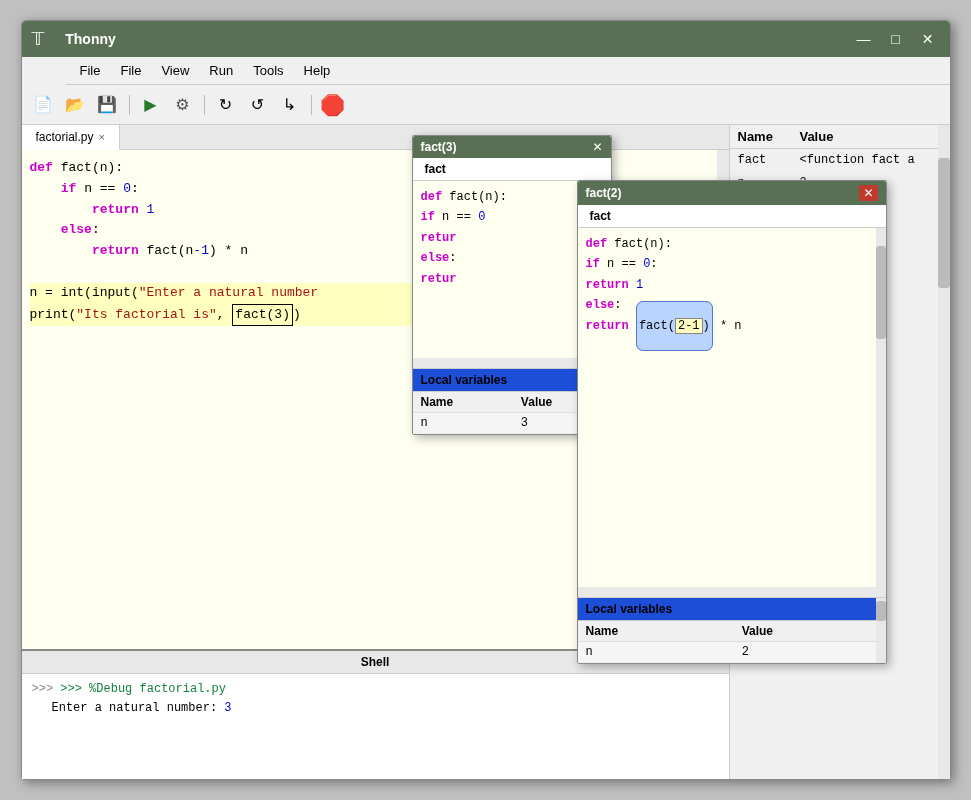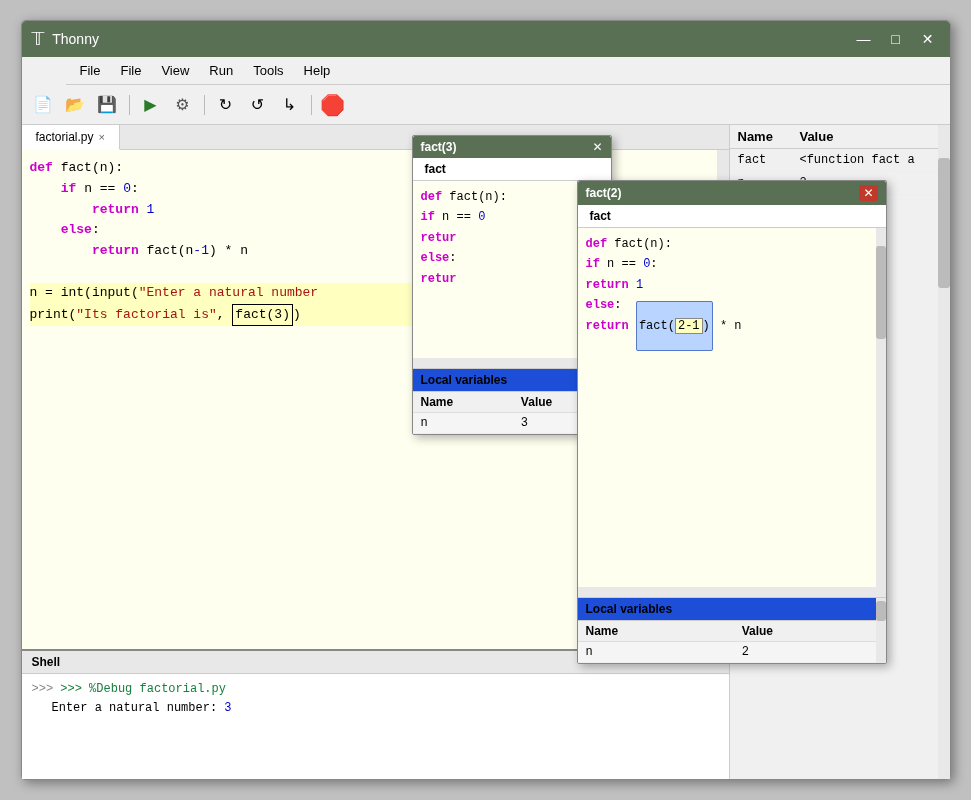--- a/index.html
+++ b/index.html
@@ -37,21 +37,22 @@
       height: 36px;
       flex-shrink: 0;
     }
     .title-bar-icon {
       font-size: 18px;
       margin-right: 8px;
     }
     .title-bar-title {
       flex: 1;
       font-size: 14px;
-      font-weight: 400;
+      font-weight: 700;
+      margin-left: 13px;
     }
     .title-bar-controls {
       display: flex;
       gap: 8px;
     }
     .title-btn {
       color: white;
       background: none;
       border: none;
       font-size: 14px;
@@ -187,20 +188,21 @@
       border-top: 2px solid #888;
       background: #fff;
       flex-shrink: 0;
     }
     .shell-header {
       background: #e8e8e8;
       padding: 4px 10px;
       font-size: 12px;
       font-weight: bold;
       border-bottom: 1px solid #ccc;
+      text-align: center;
     }
     .shell-content {
       font-family: 'Courier New', Courier, monospace;
       font-size: 12px;
       padding: 6px 10px;
       line-height: 1.6;
     }
     .shell-prompt { color: #000; }
     .shell-output { color: #000; margin-left: 20px; }
 
@@ -308,21 +310,21 @@
     }
     .debug-locals-table td {
       padding: 3px 8px;
       font-family: 'Courier New', Courier, monospace;
       border-bottom: 1px solid #eee;
     }
     .highlight-expr {
       background: #b8d4ff;
       border: 1.5px solid #5577cc;
       padding: 17px 2px;
-      border-radius: 2px;
+      border-radius: 7px;
     }
     .highlight-box {
       background: #ffffc0;
       border: 1.5px solid #888;
       padding: 0 2px;
     }
   </style>
 </head>
 <body>
 

